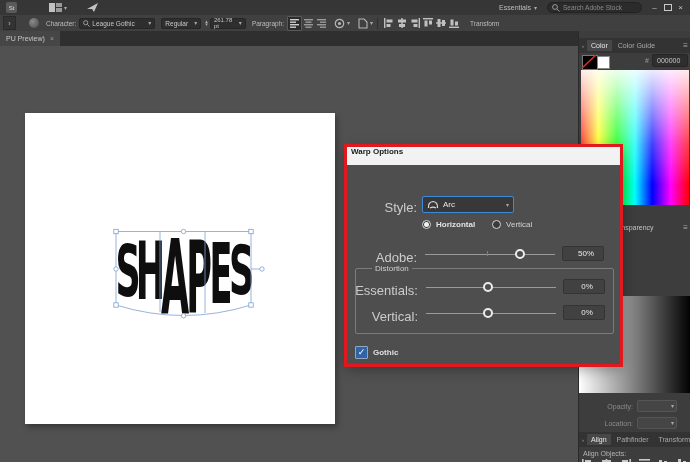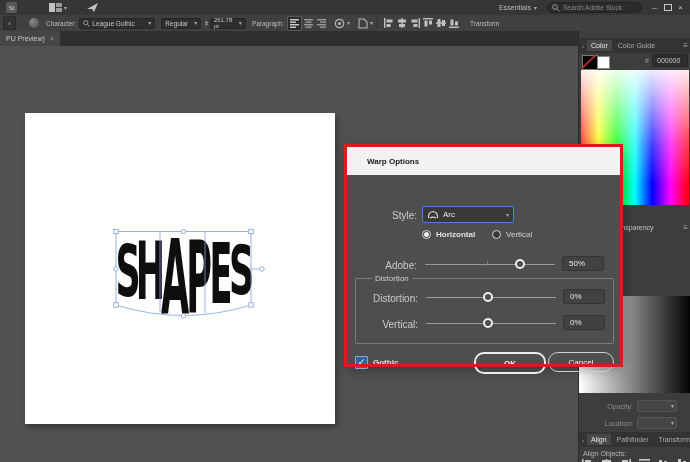--- a/index.html
+++ b/index.html
@@ -18,29 +18,29 @@
   .iconbox{width:13px;height:13px;display:flex;align-items:center;justify-content:center;}
   .iconbox.active{background:#2c2c2c;border:1px solid #5a5a5a;border-radius:1px;}
   .sep{width:1px;height:11px;background:#2e2e2e;margin:0 4px;}
   .winbtn{width:13px;height:11px;display:flex;align-items:center;justify-content:center;color:#c9c9c9;font-size:8px;}
   .restore-glyph{width:6px;height:5px;border:1px solid #c9c9c9;}
   
   .artboard{left:25px;top:113px;width:310px;height:311px;background:#ffffff;box-shadow:2px 3px 6px rgba(0,0,0,.35);}
   
   .dialog-annotation{left:344px;top:144px;width:279px;height:223px;border:3px solid #e1181d;box-sizing:border-box;z-index:30;pointer-events:none;}
   .dialog{left:347px;top:147px;width:273px;height:217px;background:#4e4e4e;z-index:25;box-shadow:0 4px 14px rgba(0,0,0,.4);}
-  .dlg-title{height:28px;background:#f2f2f2;color:#1a1a1a;font-size:8px;display:flex;align-items:center;padding-left:20px;font-weight:bold;}
-  .dlg-label{position:absolute;font-size:10px;color:#cccccc;text-align:right;width:70px;}
+  .dlg-title{height:18px;background:#f2f2f2;color:#1a1a1a;font-size:8px;display:flex;align-items:flex-start;padding-left:4px;font-weight:bold;}
+  .dlg-label{position:absolute;font-size:13px;color:#cccccc;text-align:right;width:70px;}
   .dropdown{position:absolute;left:75px;top:31px;width:92px;height:17px;background:#383838;border:1px solid #3f89d8;border-radius:2px;display:flex;align-items:center;gap:4px;padding:0 4px;box-sizing:border-box;color:#e8e8e8;font-size:8px;}
   .radio{width:9px;height:9px;border:1px solid #d8d8d8;border-radius:50%;box-sizing:border-box;display:inline-flex;align-items:center;justify-content:center;background:#3a3a3a;}
   .radio.sel::after{content:"";width:5px;height:5px;border-radius:50%;background:#f2f2f2;}
   .track{position:absolute;height:1px;background:#9a9a9a;}
   .tick{position:absolute;width:1px;height:5px;background:#7e7e7e;}
   .handle{position:absolute;width:10px;height:10px;border:2px solid #ececec;border-radius:50%;background:#4e4e4e;box-sizing:border-box;transform:translate(-50%,-50%);}
-  .valbox{position:absolute;width:42px;height:15px;background:#414141;border:1px solid #343434;border-radius:2px;color:#e8e8e8;font-size:8px;display:flex;align-items:center;padding-left:6px;box-sizing:border-box;}
+  .valbox{position:absolute;width:42px;height:15px;background:#414141;border:1px solid #343434;border-radius:2px;color:#e8e8e8;font-size:8px;display:flex;align-items:center;padding-left:6px;box-sizing:border-box;justify-content:center;}
   .groupbox{position:absolute;left:8px;top:103px;width:257px;height:64px;border:1px solid #7b7b7b;border-radius:2px;}
   .grouptitle{position:absolute;left:16px;top:-5px;background:#4e4e4e;padding:0 3px;font-size:8px;color:#d0d0d0;}
   .checkbox{width:11px;height:11px;background:#2f65a7;border:1px solid #8fa6c6;border-radius:1px;color:#fff;font-size:9px;display:flex;align-items:center;justify-content:center;line-height:1;}
   .pill{position:absolute;height:18px;border-radius:10px;display:flex;align-items:center;justify-content:center;color:#f0f0f0;font-size:8px;background:transparent;}
   
   .rpanel{left:578px;top:31px;width:112px;height:431px;background:#3d3d3d;border-left:1px solid #2a2a2a;}
   .ptabs{height:15px;background:#333333;display:flex;align-items:center;gap:2px;padding-left:2px;font-size:7px;}
   .ptab{padding:2px 4px;color:#a9a9a9;}
   .ptab.on{background:#474747;color:#e8e8e8;}
   .burger{margin-left:auto;margin-right:3px;color:#a9a9a9;font-size:8px;}
@@ -362,21 +362,21 @@
         <div class="track" style="left:0;top:7px;width:130px;"></div>
         <div class="tick" style="left:62px;top:4px;"></div>
         <div class="handle" style="top: 7px; left: 73%;"></div>
       </div>
       <div class="valbox" style="left:215px;top:81px;">
           <span>50%</span>
         </div>
 
       <div class="groupbox">
         <span class="grouptitle">Distortion</span>
-        <span class="dlg-label" style="left:-8px;top:14px;">Distortion:</span>
+        <span class="dlg-label" style="left:-8px;top:14px;">Essentials:</span>
         <div class="abs" style="left:70px;top:11px;width:130px;height:14px;">
           <div class="track" style="left:0;top:7px;width:130px;"></div>
           <div class="handle" style="top: 7px; left: 48%;"></div>
         </div>
         <div class="valbox" style="left:207px;top:10px;">
             <span>0%</span>
           </div>
         <span class="dlg-label" style="left:-8px;top:40px;">Vertical:</span>
         <div class="abs" style="left:70px;top:37px;width:130px;height:14px;">
           <div class="track" style="left:0;top:7px;width:130px;"></div>
@@ -384,24 +384,18 @@
         </div>
         <div class="valbox" style="left:207px;top:36px;">
             <span>0%</span>
           </div>
       </div>
 
       <div class="abs" style="left:8px;top:181px;display:flex;align-items:center;gap:5px;">
         <span class="checkbox">✓</span>
         <span style="font-size:8px;color:#e0e0e0;font-weight:bold;">Gothic</span>
       </div>
-      <div class="pill" style="left:127px;top:177px;width:68px;border:2.5px solid #ededed;font-weight:bold;">
-          <span>OK</span>
-        </div>
-      <div class="pill" style="left:201px;top:177px;width:64px;border:1.5px solid #cfcfcf;">
-          <span>Cancel</span>
-        </div>
     </div>
   </div>
 
   <div class="abs dialog-annotation"></div>
 
 </div>
 
 </body></html>

